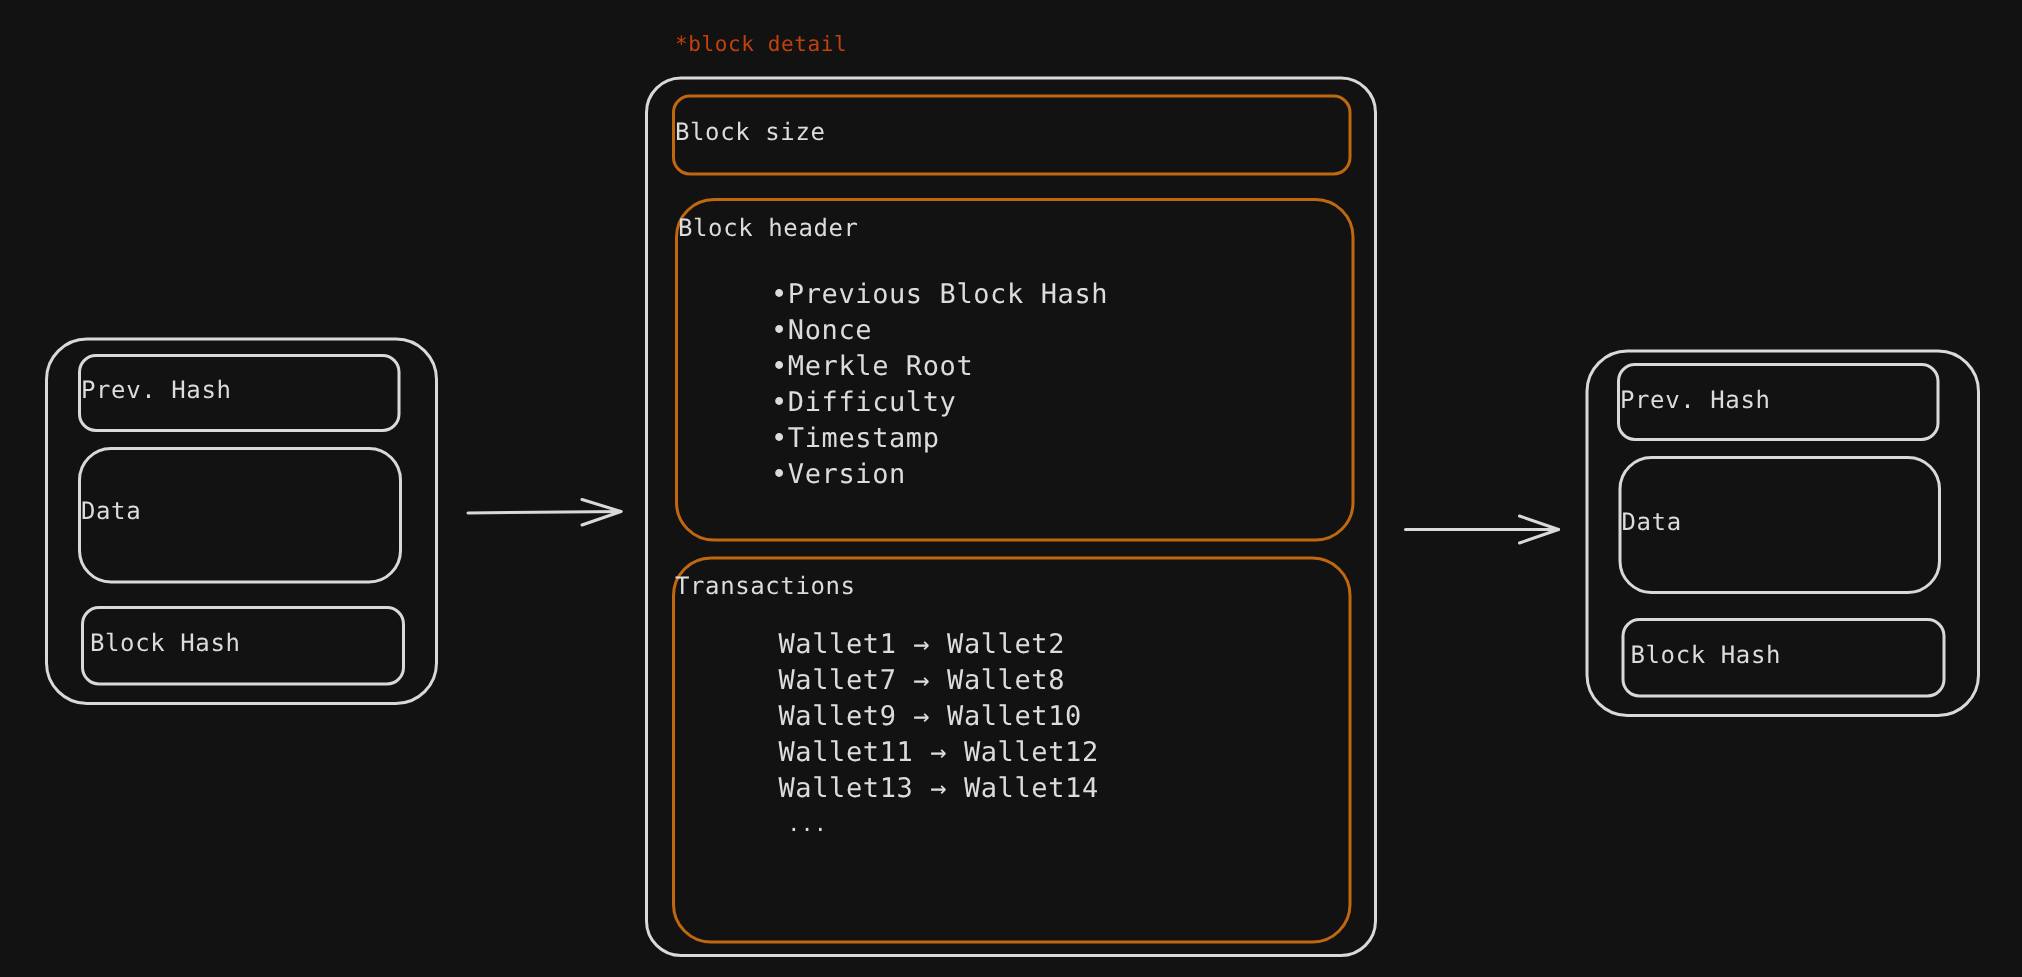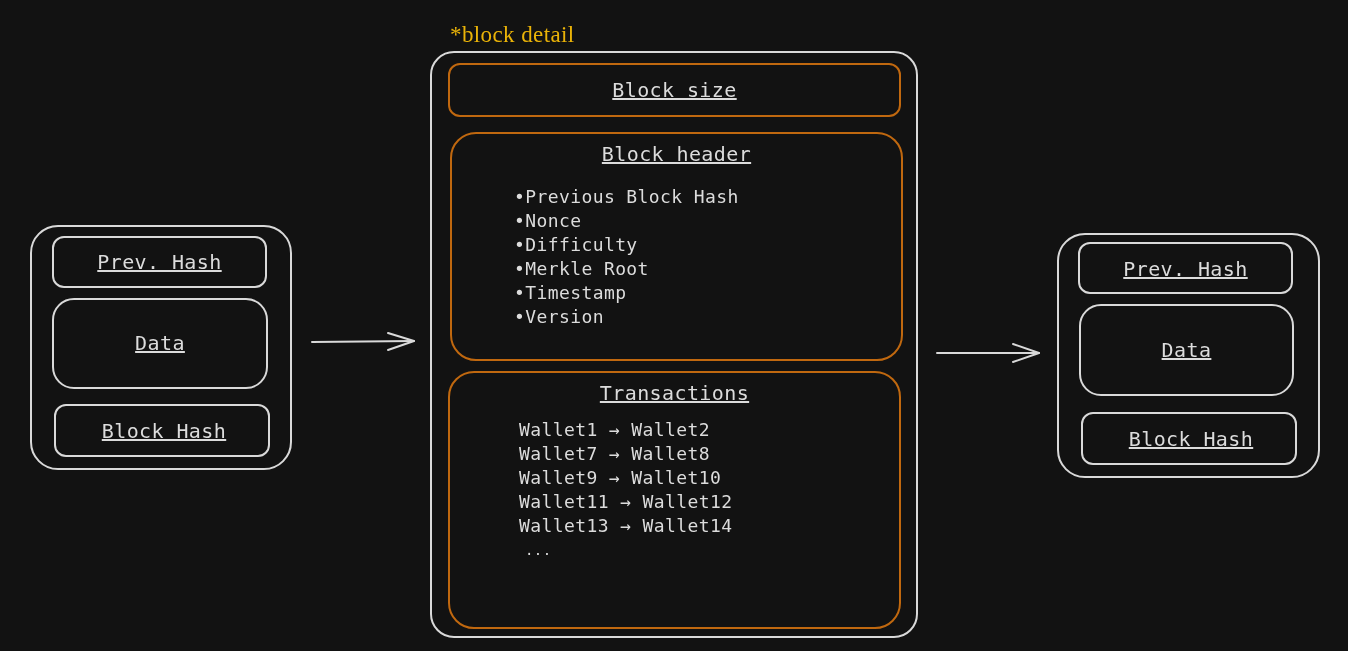--- a/index.html
+++ b/index.html
@@ -4,22 +4,22 @@
   <style>
     html, body { margin: 0; padding: 0; }
     body {
       width: 1348px; height: 651px; background: #121212; position: relative; overflow: hidden;
       font-family: "DejaVu Sans Mono", "Liberation Mono", monospace;
       color: #dcdcdc;
     }
     .abs { position: absolute; box-sizing: border-box; }
     .box-white { border: 2px solid #d9d9d9; }
     .box-orange { border: 2px solid #c0680f; }
-    .txt { position: absolute; font-size: 23px; white-space: pre; color: #eab308; letter-spacing: 0.4px; font-family: Liberation Serif, serif; }
-    .center-label { position: absolute; left: 0; right: 0; text-align: center; font-size: 20px; color: #dcdcdc; letter-spacing: 0.4px; text-decoration: underline; }
+    .txt { position: absolute; font-size: 14px; white-space: pre; color: #c2410c; letter-spacing: 0.4px; }
+    .center-label { position: absolute; left: 0; right: 0; text-align: left; font-size: 16px; color: #dcdcdc; letter-spacing: 0.4px; }
     .list-line { font-size: 18px; line-height: 24px; white-space: pre; color: #dcdcdc; letter-spacing: 0.4px; margin-left: 28px; }
     svg.arrow { position: absolute; overflow: visible; }
   </style>
 </head>
 <body>
 
 <div class="abs box-white" style="left:30px; top:225px; width:262px; height:245px; border-radius:28px;"></div>
 <div class="abs box-white" style="left:52px; top:236px; width:215px; height:52px; border-radius:12px;">
   <div class="center-label" style="top:12px;">Prev. Hash</div>
 </div>
@@ -41,22 +41,22 @@
 
 <div class="abs box-orange" style="left:448px; top:63px; width:453px; height:54px; border-radius:12px;">
   <div class="center-label" style="top:13px;">Block size</div>
 </div>
 
 <div class="abs box-orange" style="left:450px; top:132px; width:453px; height:229px; border-radius:26px;">
   <div class="center-label" style="top:8px;">Block header</div>
   <div class="abs" style="left:34px; top:51px;">
     <div class="list-line">•Previous Block Hash</div>
     <div class="list-line">•Nonce</div>
+    <div class="list-line">•Merkle Root</div>
     <div class="list-line">•Difficulty</div>
-    <div class="list-line">•Merkle Root</div>
     <div class="list-line">•Timestamp</div>
     <div class="list-line">•Version</div>
   </div>
 </div>
 
 <div class="abs box-orange" style="left:448px; top:371px; width:453px; height:258px; border-radius:26px;">
   <div class="center-label" style="top:8px;">Transactions</div>
   <div class="abs" style="left:41px; top:45px;">
     <div class="list-line">Wallet1 → Wallet2</div>
     <div class="list-line">Wallet7 → Wallet8</div>

